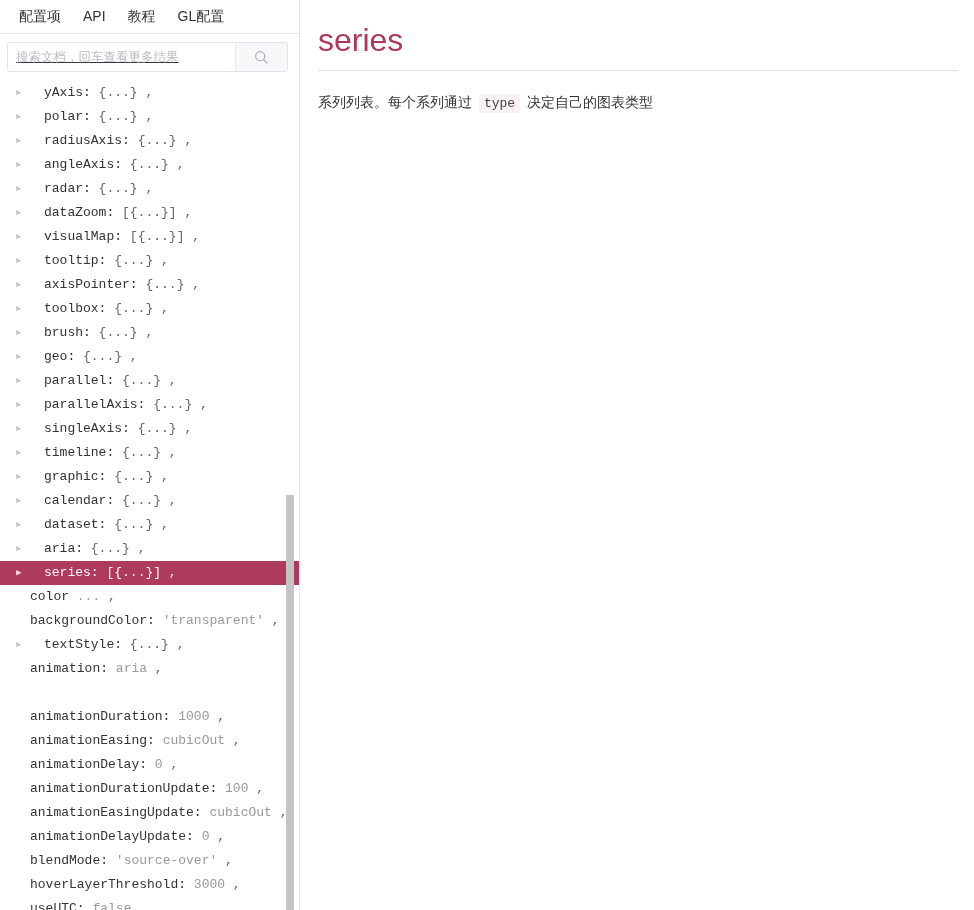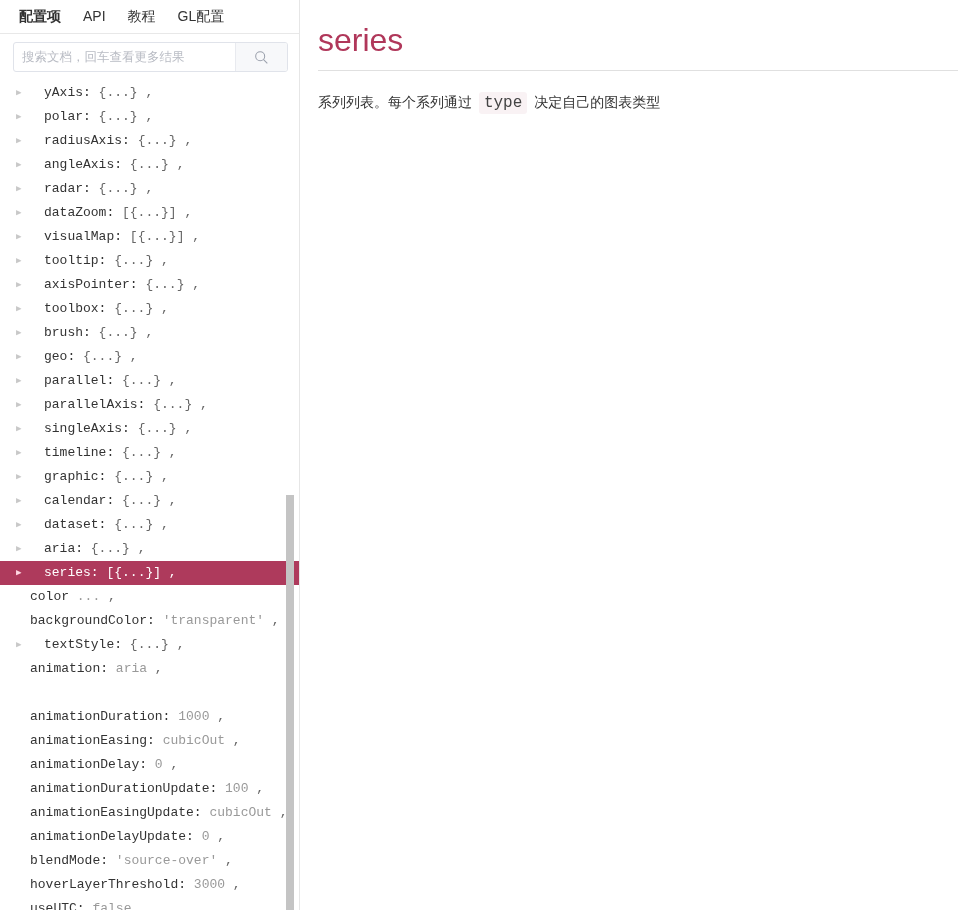--- a/index.html
+++ b/index.html
@@ -45,25 +45,26 @@
   .nav-tab {
     font-size: 14px;
     color: #333333;
     line-height: 33px;
     margin-right: 0;
     padding: 0 11px;
     cursor: pointer;
     white-space: nowrap;
     font-family: "Liberation Sans", sans-serif;
   }
-  .nav-tab:first-child { padding-left: 7px; font-weight: bold; }
+  .nav-tab:first-child { padding-left: 7px; }
 
   #search-wrap {
-    padding: 8px 11px 0 13px;
-    box-sizing: border-box;
+    padding: 8px 11px 0 7px;
+    box-sizing: border-box;
+    text-decoration: underline;
   }
   #search-box {
     display: flex;
     height: 30px;
     box-sizing: border-box;
     border: 1px solid #e0e3ea;
     border-radius: 3px;
     overflow: hidden;
     background: #ffffff;
   }
@@ -181,21 +182,21 @@
     margin: 0 0 20px 0;
   }
   #doc-desc {
     font-size: 14px;
     line-height: 22px;
     color: #333333;
     font-family: "Liberation Sans", sans-serif;
   }
   code.inline-code {
     font-family: "Liberation Mono", monospace;
-    font-size: 16px;
+    font-size: 13px;
     background: #f9f2f4;
     color: #444444;
     padding: 2px 5px;
     border-radius: 3px;
     margin: 0 3px;
   }
 </style>
 </head>
 <body>
 

